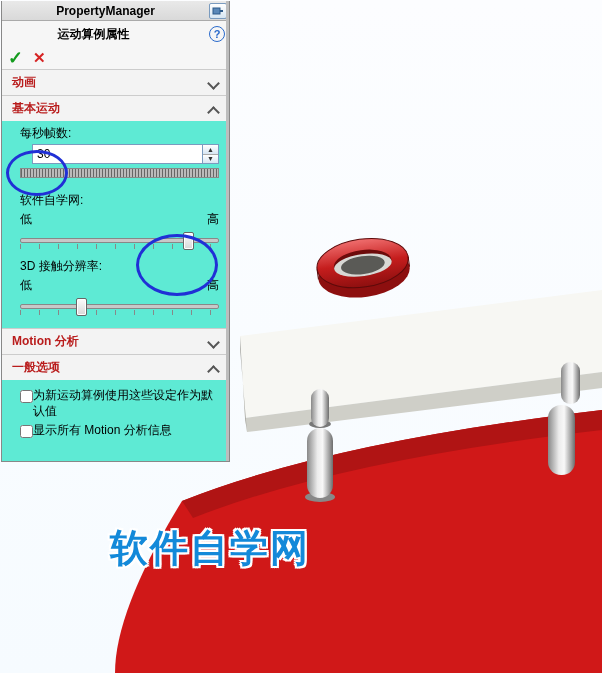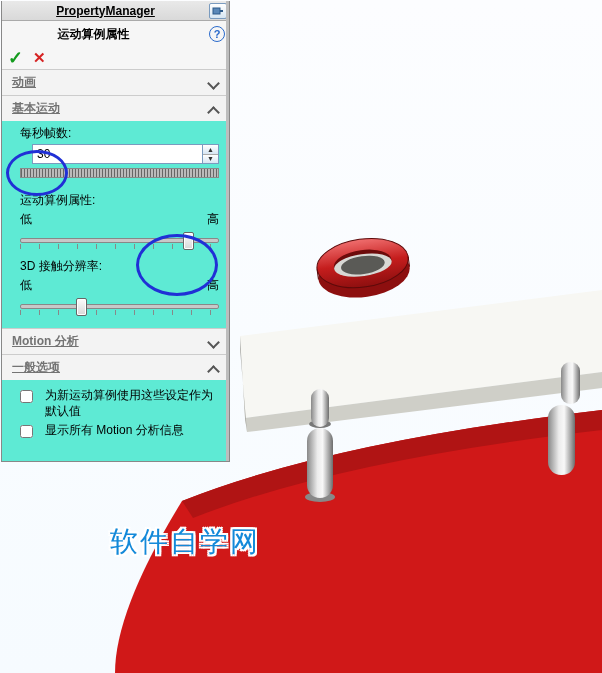--- a/index.html
+++ b/index.html
@@ -1,52 +1,52 @@
 <!DOCTYPE html>
 <html><head>
 <meta charset="utf-8">
 <style>
 * { margin: 0; padding: 0; box-sizing: border-box; font-family: "Microsoft YaHei", Arial, sans-serif; font-size: 12px; }
 body { width: 602px; height: 673px; background: #fff; position: relative; overflow: hidden; }
 .viewport { position: absolute; inset: 0; background: linear-gradient(180deg, #fcfdff 0%, #f6fbff 100%); }
 .panel { position: absolute; left: 1px; top: 1px; width: 229px; background: #f6f6f6; border: 1px solid #888; border-top: none; }
-.panel-header { height: 20px; background: linear-gradient(180deg, #e9e9e9, #d9d9d9); display: flex; align-items: center; padding-right: 2px; border-bottom: 1px solid #aaa; text-decoration: underline; }
+.panel-header { height: 20px; background: linear-gradient(180deg, #e9e9e9, #d9d9d9); display: flex; align-items: center; padding-right: 2px; border-bottom: 1px solid #aaa; }
 .panel-header .title { flex: 1; text-align: center; font-weight: bold; }
 .panel-header .pin { width: 18px; height: 16px; background: linear-gradient(#fff, #d7e6f3); border: 1px solid #7a9bbf; border-radius: 2px; display: flex; align-items: center; justify-content: center; }
 .subtitle-row { display: flex; align-items: center; height: 26px; padding: 0 4px; gap: 28px; }
 .subtitle-row .sub { flex: 1; text-align: center; font-weight: bold; }
 .help-icon { width: 16px; height: 16px; border: 1.5px solid #2a6acb; border-radius: 50%; color: #2a6acb; display: flex; align-items: center; justify-content: center; font-weight: bold; font-size: 11px; }
 .okcancel { display: flex; align-items: center; gap: 10px; height: 22px; padding: 0 6px; }
 .green-check { color: #149b1e; font-size: 18px; font-weight: bold; }
 .red-x { color: #d62323; font-size: 15px; font-weight: bold; }
 .section-header { display: flex; align-items: center; justify-content: space-between; padding: 4px 8px 4px 10px; border-top: 1px solid #ccc; background: #f3f3f3; }
-.section-header .label { font-weight: bold; color: #737373; text-decoration: underline; }
+.section-header .label { font-weight: bold; color: #b91c1c; }
 .chevron { width: 14px; height: 14px; display: inline-block; position: relative; }
 .chevron::before { content: ""; position: absolute; left: 2px; top: 3px; width: 7px; height: 7px; border-right: 2px solid #555; border-bottom: 2px solid #555; transform: rotate(45deg); }
 .chevron.up::before { transform: rotate(-135deg); top: 6px; }
 .section-body { padding: 4px 10px 10px 18px; background: #5eead4; }
 .field-label { margin-bottom: 2px; }
 .spinner-wrap { display: flex; margin-bottom: 4px; padding-left: 12px; }
 .spinner-input { flex: 1; height: 20px; border: 1px solid #7a9bbf; background: #fff; padding: 0 4px; font-size: 12px; }
 .spinner-btns { width: 16px; border: 1px solid #7a9bbf; border-left: none; display: flex; flex-direction: column; }
 .spinner-btns div { flex: 1; background: linear-gradient(#fff, #d7e6f3); display: flex; align-items: center; justify-content: center; font-size: 7px; color: #333; }
 .spinner-btns div:first-child { border-bottom: 1px solid #aaa; }
 .ruler { height: 10px; background: repeating-linear-gradient(90deg, #666 0 1px, #bbb 1px 3px); border: 1px solid #888; }
 .slider-labels { display: flex; justify-content: space-between; margin: 2px 0; }
 .slider-track { position: relative; height: 22px; }
 .slider-track::before { content: ""; position: absolute; left: 0; right: 0; top: 8px; height: 3px; background: #c8c8c8; border: 1px solid #888; border-radius: 2px; }
 .slider-thumb { position: absolute; top: 2px; width: 11px; height: 18px; background: linear-gradient(#fcfcfc, #d8d8d8); border: 1px solid #666; border-radius: 2px; box-shadow: inset 0 0 0 1px #fff; }
 .slider-ticks { position: absolute; left: 0; right: 0; top: 14px; height: 5px; background: repeating-linear-gradient(90deg, #888 0 1px, transparent 1px 19px); }
-.checkbox-row { display: flex; align-items: flex-start; gap: 12px; margin: 4px 0; }
+.checkbox-row { display: flex; align-items: flex-start; gap: 0; margin: 4px 0; }
 .checkbox-row input { margin-top: 2px; }
 .checkbox-row label { flex: 1; line-height: 1.3; }
 .vbar { position: absolute; right: 0; top: 0; bottom: 0; width: 3px; background: #bdbdbd; }
 .annot { position: absolute; border: 3px solid #2030d6; border-radius: 50%; pointer-events: none; }
 .watermark { position: absolute; left: 110px; top: 523px; }
-.wm1 { font-size: 28px; font-weight: 400; letter-spacing: 2px; color: #1389d9; text-shadow: 2px 0 #fff, -2px 0 #fff, 0 2px #fff, 0 -2px #fff, 2px 2px #fff, -2px -2px #fff, 2px -2px #fff, -2px 2px #fff; }
+.wm1 { font-size: 38px; font-weight: 700; letter-spacing: 2px; color: #1389d9; text-shadow: 2px 0 #fff, -2px 0 #fff, 0 2px #fff, 0 -2px #fff, 2px 2px #fff, -2px -2px #fff, 2px -2px #fff, -2px 2px #fff; }
 .wm2 { font-size: 15px; font-weight: 900; letter-spacing: 3px; color: #fff; text-shadow: 1px 0 #1389d9, -1px 0 #1389d9, 0 1px #1389d9, 0 -1px #1389d9; margin-top: -4px; margin-left: 4px; }
 .scene svg { position: absolute; inset: 0; }
 </style>
 </head>
 <body>
 
 <div class="viewport">
   <div class="scene">
     <svg viewBox="0 0 602 673" width="602" height="673">
       <path d="M 182 501 Q 330 442 602 410 L 602 673 L 115 673 Q 115 610 182 501 Z" fill="#d01818"></path>
@@ -123,21 +123,21 @@
     <div class="field-label">每秒帧数:</div>
     <div class="spinner-wrap">
       <input class="spinner-input" value="30" style="">
       <div class="spinner-btns">
         <div>▲</div>
         <div>▼</div>
       </div>
     </div>
     <div class="ruler"></div>
 
-    <div class="field-label" style="margin-top:14px">运动算例属性:</div>
+    <div class="field-label" style="margin-top:14px">软件自学网:</div>
     <div class="slider-labels">
       <span>低</span>
       <span>高</span>
     </div>
     <div class="slider-track">
       <div class="slider-ticks"></div>
       <div class="slider-thumb" style="left:82%"></div>
     </div>
 
     <div class="field-label" style="margin-top:6px">3D 接触分辨率:</div>

